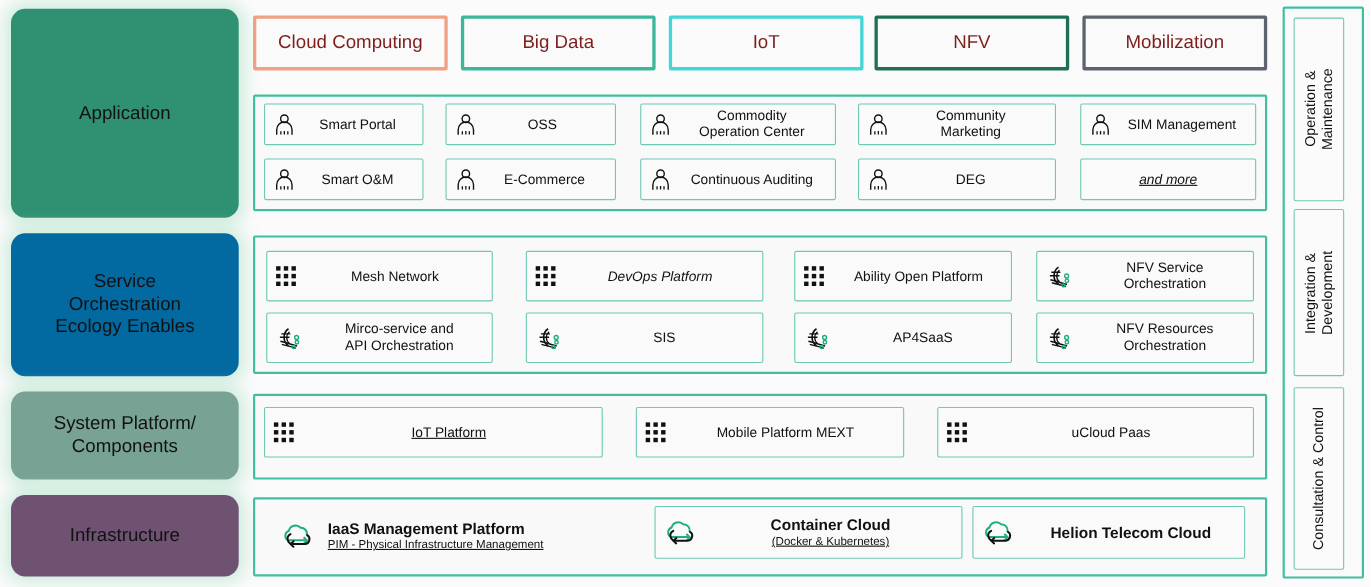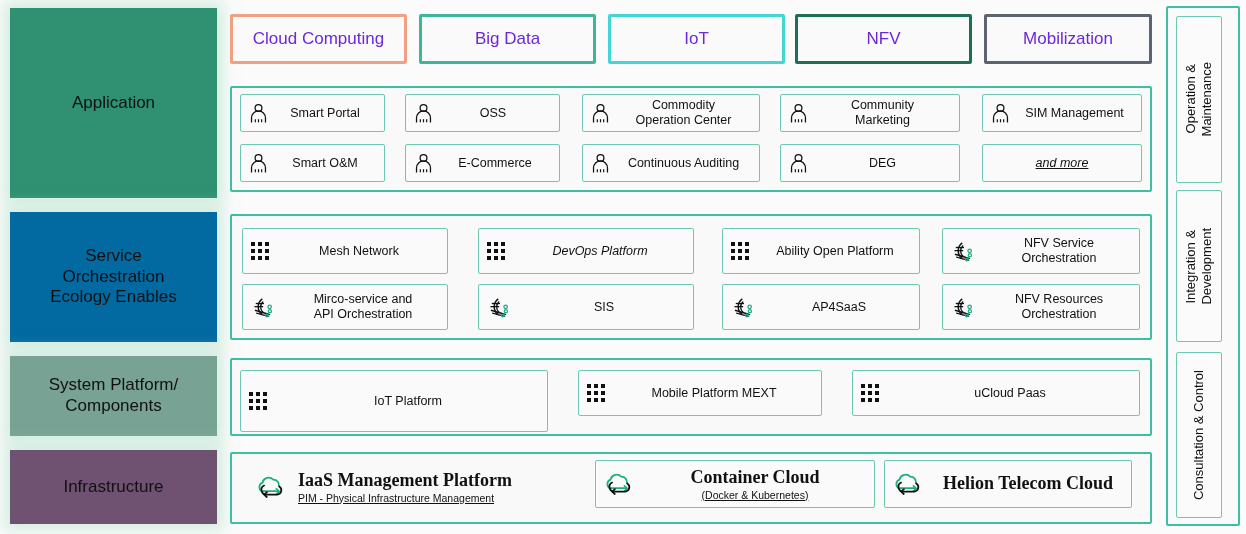--- a/index.html
+++ b/index.html
@@ -14,20 +14,21 @@
 
   
   .layer-label{
     position:absolute;
     display:flex;align-items:center;justify-content:center;
     text-align:center;
     color:#111;
     font-size:17px;
     line-height:1.22;
     box-shadow:0 0 14px 6px rgba(175,225,200,.55);
+    border-radius:13px;
   }
   .panel{
     position:absolute;
     background:#f9f9f9;
     border:2px solid #3fbfa0;
     border-radius:2px;
     box-sizing:border-box;
   }
   .cell{
     position:absolute;
@@ -42,21 +43,21 @@
   .cell .txt.lead{text-align:left;}
 
   
   .cat{
     position:absolute;
     background:#fafafa;
     border:3px solid #3fbfa0;
     border-radius:2px;
     box-sizing:border-box;
     display:flex;align-items:center;justify-content:center;
-    font-size:17px;color:#6d28d9;
+    font-size:17px;color:#7f1d1d;
   }
 
   
   .ico{flex:0 0 auto;display:inline-flex;align-items:center;justify-content:center;}
   .ico svg{display:block;}
 
   
   .dots{width:18px;height:18px;display:grid;grid-template-columns:repeat(3,4px);
         grid-template-rows:repeat(3,4px);gap:3px;}
   .dots i{background:#111;display:block;width:4px;height:4px;}
@@ -77,21 +78,21 @@
     box-sizing:border-box;
     display:flex;align-items:center;justify-content:center;
   }
   .vtext{
     writing-mode:vertical-rl;
     transform:rotate(180deg);
     font-size:13px;line-height:1.25;text-align:center;color:#111;
     white-space:pre-line;
   }
   .sub{font-size:10.5px;display:block;font-weight:normal;text-decoration:underline;}
-  .strong{font-weight:bold;font-size:18px;font-family:Liberation Serif, serif;}
+  .strong{font-weight:bold;font-size:14px;}
   .italicu{font-style:italic;text-decoration:underline;font-size:15px;}
 </style>
 </head>
 <body>
 
 <div id="stage">
     <div class="layer-label" style="left: 10px; top: 8px; width: 207px; height: 190px; background: rgb(47, 145, 113); white-space: pre-line;">Application</div>
     <div class="layer-label" style="left: 10px; top: 212px; width: 207px; height: 130px; background: #0369a1; white-space: pre-line;">Service
 Orchestration
 Ecology Enables</div>
@@ -344,21 +345,21 @@
           <path d="M4.5 16.2 C10 17.6 16 19.4 22 21.2" fill="none" stroke="#111" stroke-width="1.6"></path>
           <path d="M6 19.4 C11 20.6 16 22 21 23.4" fill="none" stroke="#111" stroke-width="1.4"></path>
           <circle cx="21.5" cy="12.2" r="2" fill="none" stroke="#1fae84" stroke-width="1.5"></circle>
           <circle cx="21.8" cy="17.2" r="1.8" fill="none" stroke="#1fae84" stroke-width="1.5"></circle>
           <circle cx="18.4" cy="22.2" r="1.6" fill="none" stroke="#1fae84" stroke-width="1.4"></circle>
         </svg>
       </span>
       <span class="txt" style="white-space: pre-line;">NFV Resources
 Orchestration</span>
     </div>
-    <div class="cell" style="left: 240px; top: 370px; width: 308px; height: 62px; padding: 0px 8px; gap: 10px;">
+    <div class="cell" style="left: 240px; top: 370px; width: 308px; height: 46px; padding: 0px 8px; gap: 10px; text-decoration: underline;">
       <span class="ico">
         <span class="dots">
           <i></i>
           <i></i>
           <i></i>
           <i></i>
           <i></i>
           <i></i>
           <i></i>
           <i></i>

